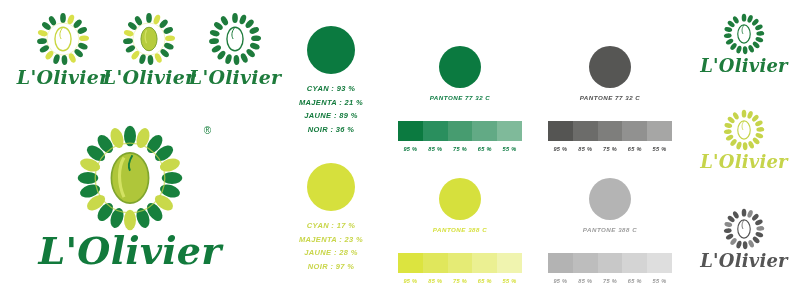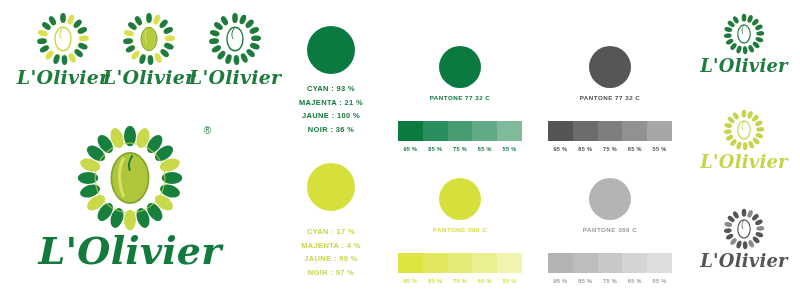--- a/index.html
+++ b/index.html
@@ -4,21 +4,21 @@
 <style>
   html,body{margin:0;padding:0;}
   body{
     width:800px;height:294px;
     background:#ffffff;
     font-family:"Liberation Sans", sans-serif;
     overflow:hidden;
     position:relative;
   }
   .stage{position:relative;width:800px;height:294px;}
-  .abs{position:absolute;}
+  .abs{position:absolute;font-style:italic;}
 
   
   .logo{position:absolute;display:flex;flex-direction:column;align-items:center;justify-content:flex-start;}
   .wreath-wrap{position:relative;}
   .wreath{display:block;}
   .wordmark{
     font-family:"DejaVu Serif", serif;
     font-style:italic;
     font-weight:700;
     letter-spacing:.2px;
@@ -333,33 +333,33 @@
     <div class="wordmark" style="font-size:38px;color:#127A3C;margin-top:-6px;">L'Olivier</div>
   </div>
 
   <div class="abs" style="left:278px;top:26px;width:106px;">
     <div style="display:flex;justify-content:center;">
       <div class="swatch-circle" style="width:48px;height:48px;background:#0B7A40;"></div>
     </div>
     <ul class="cmyk-list" style="margin-top:8px;color:#127A3C;">
       <li>CYAN : 93 %</li>
       <li>MAJENTA : 21 %</li>
-      <li>JAUNE : 100 %</li>
+      <li>JAUNE : 89 %</li>
       <li>NOIR : 36 %</li>
     </ul>
   </div>
 
   <div class="abs" style="left:278px;top:163px;width:106px;">
     <div style="display:flex;justify-content:center;">
       <div class="swatch-circle" style="width:48px;height:48px;background:#D6E03D;"></div>
     </div>
-    <ul class="cmyk-list" style="margin-top:14px;color:#C9D64A;">
+    <ul class="cmyk-list" style="margin-top:8px;color:#C9D64A;">
       <li>CYAN : 17 %</li>
-      <li>MAJENTA : 4 %</li>
-      <li>JAUNE : 99 %</li>
+      <li>MAJENTA : 23 %</li>
+      <li>JAUNE : 28 %</li>
       <li>NOIR : 97 %</li>
     </ul>
   </div>
 
   <div class="abs" style="left:398px;top:46px;width:124px;">
     <div style="display:flex;justify-content:center;">
       <div class="swatch-circle" style="width:42px;height:42px;background:#0B7A40;"></div>
     </div>
     <div class="pantone-label" style="margin-top:6px;color:#0B7A40;">PANTONE 77 32 C</div>
     <div class="ramp" style="margin-top:20px;">

